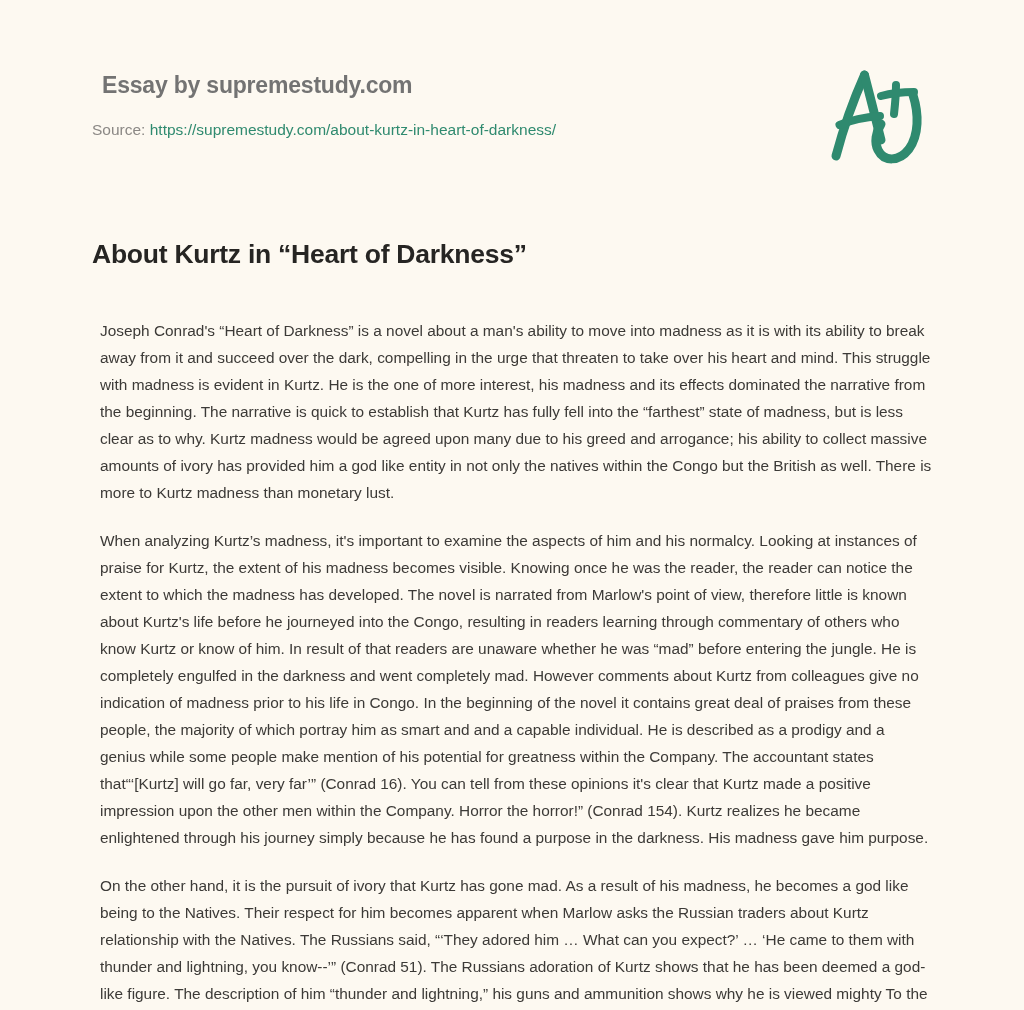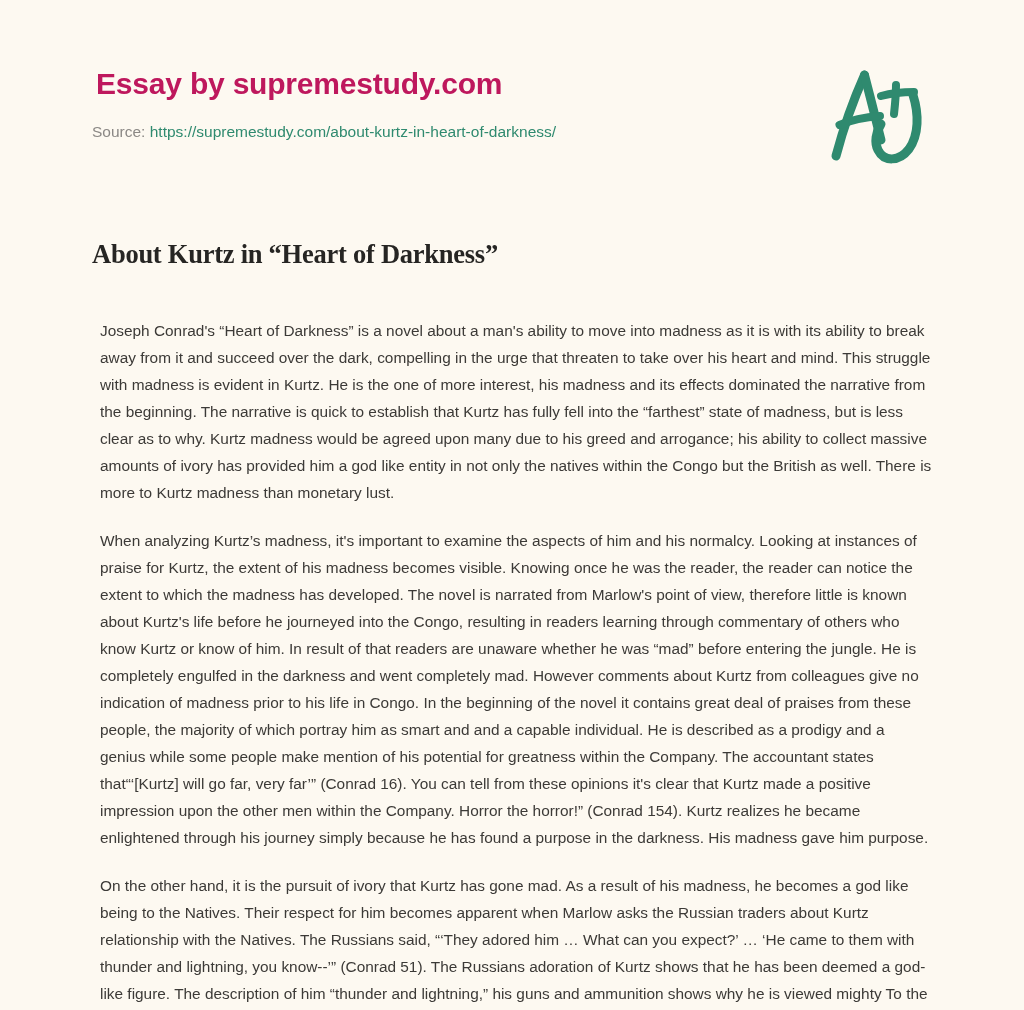--- a/index.html
+++ b/index.html
@@ -22,26 +22,26 @@
   }
 
   
   .header {
     position: absolute;
     left: 92px;
     top: 62px;
     right: 92px;
   }
   .site-title {
-    font-size: 30px;
+    font-size: 23px;
     font-weight: bold;
-    color: #be185d;
+    color: #737373;
     letter-spacing: -0.2px;
     line-height: 1.2;
-    margin: 4px;
+    margin: 10px;
     font-family: "Liberation Sans", sans-serif;
   }
   .source-line {
     margin-top: 20px;
     font-size: 15.5px;
     color: #8b8885;
     line-height: 1.3;
     white-space: nowrap;
   }
   .source-label {
@@ -69,21 +69,21 @@
     top: 238px;
     width: 840px;
   }
   .article-title {
     margin: 0;
     font-size: 26.5px;
     font-weight: bold;
     color: #262523;
     letter-spacing: -0.25px;
     line-height: 1.25;
-    font-family: Liberation Serif, serif;
+    font-family: Liberation Sans, sans-serif;
   }
   .body-copy {
     margin-top: 46px;
   }
   .body-copy p {
     margin: 0 0 21px 8px;
     font-size: 15.4px;
     line-height: 27px;
     color: #3c3a37;
     text-align: left;

